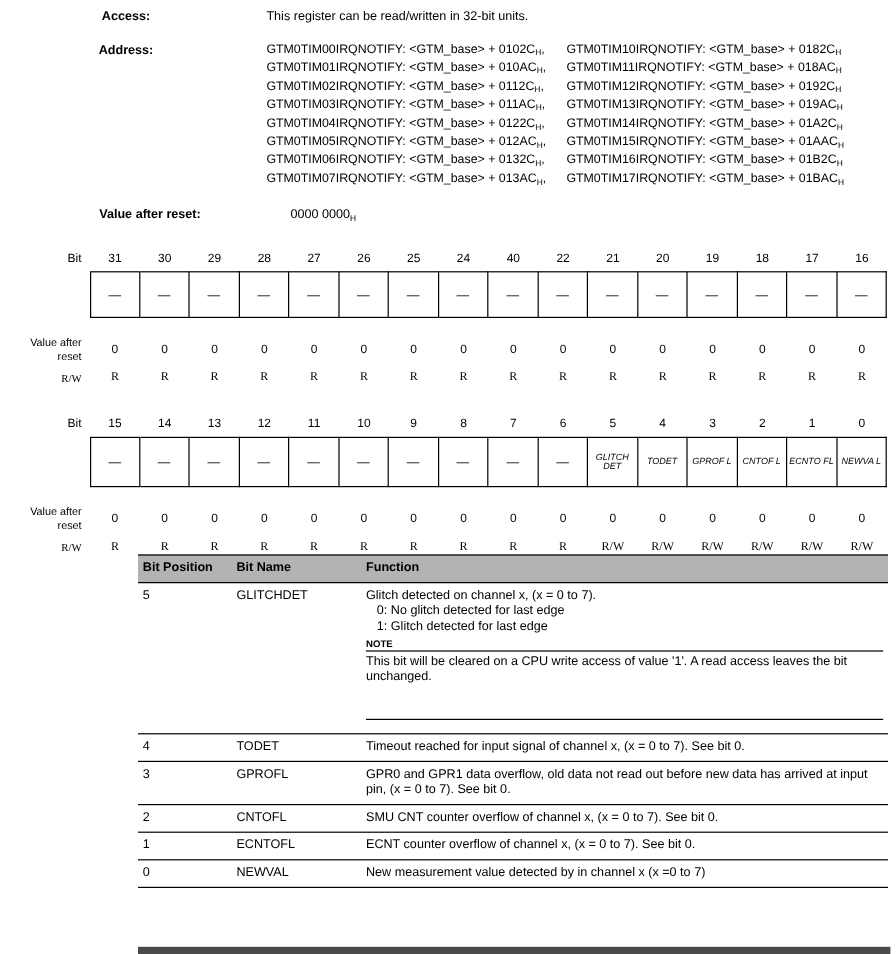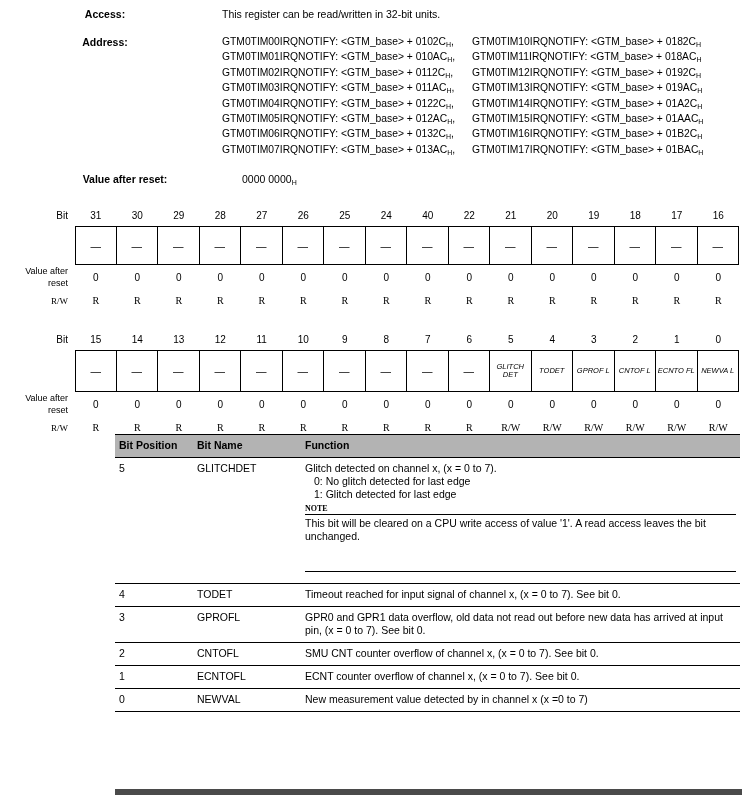--- a/index.html
+++ b/index.html
@@ -32,33 +32,33 @@
   .bitnum,.val{text-align:center;font-size:10px;line-height:13px;}
   .bitsnums{margin-bottom:4px;}
   .boxrow .cell{
     height:37px;display:flex;align-items:center;justify-content:center;
     border-top:1px solid #000;border-bottom:1px solid #000;border-right:1px solid #000;
     font-size:10.5px;text-align:center;
   }
   .boxrow .cell:nth-child(2){border-left:1px solid #000;}
   .low .boxrow .cell{height:40px;}
   .low .boxrow .cell:nth-child(n+12){font-size:7.5px;line-height:8.5px;padding:0 1px;font-style:italic;}
-  .valrow{margin-top:0;}
+  .valrow{margin-top:14px;}
   .rwrow{margin-top:5px;font-family:Liberation Serif, serif;}
   
   .captionrow{margin:34px 0 10px 115px;font-weight:bold;font-size:11px;}
   .cap-title{margin-left:24px;}
   
   .regtable{margin-left:115px;width:625px;}
   .trow{display:grid;grid-template-columns:78px 108px 1fr;border-bottom:1px solid #000;}
   .thead{background:#b3b3b3;border-top:1px solid #000;font-weight:bold;}
   .tc{padding:4px 4px 5px 4px;line-height:13px;font-size:10.5px;}
   .opt{margin-left:9px;}
   .note{margin-top:3px;border-bottom:1px solid #000;padding-bottom:28px;}
-  .note-head{font-weight:bold;font-size:8px;line-height:10px;margin-top:2px;font-family:Liberation Serif, serif;}
+  .note-head{font-weight:bold;font-size:8px;line-height:10px;margin-top:2px;}
   .note-body{border-top:1px solid #000;padding-top:2px;}
   .row-glitchdet .func{padding-bottom:11px;}
   .bottom-bar{position:absolute;left:115px;right:5px;bottom:0;height:6px;background:#4a4a4a;}
 </style>
 </head>
 <body>
 
 <div class="page">
 
   <div class="kv access">

